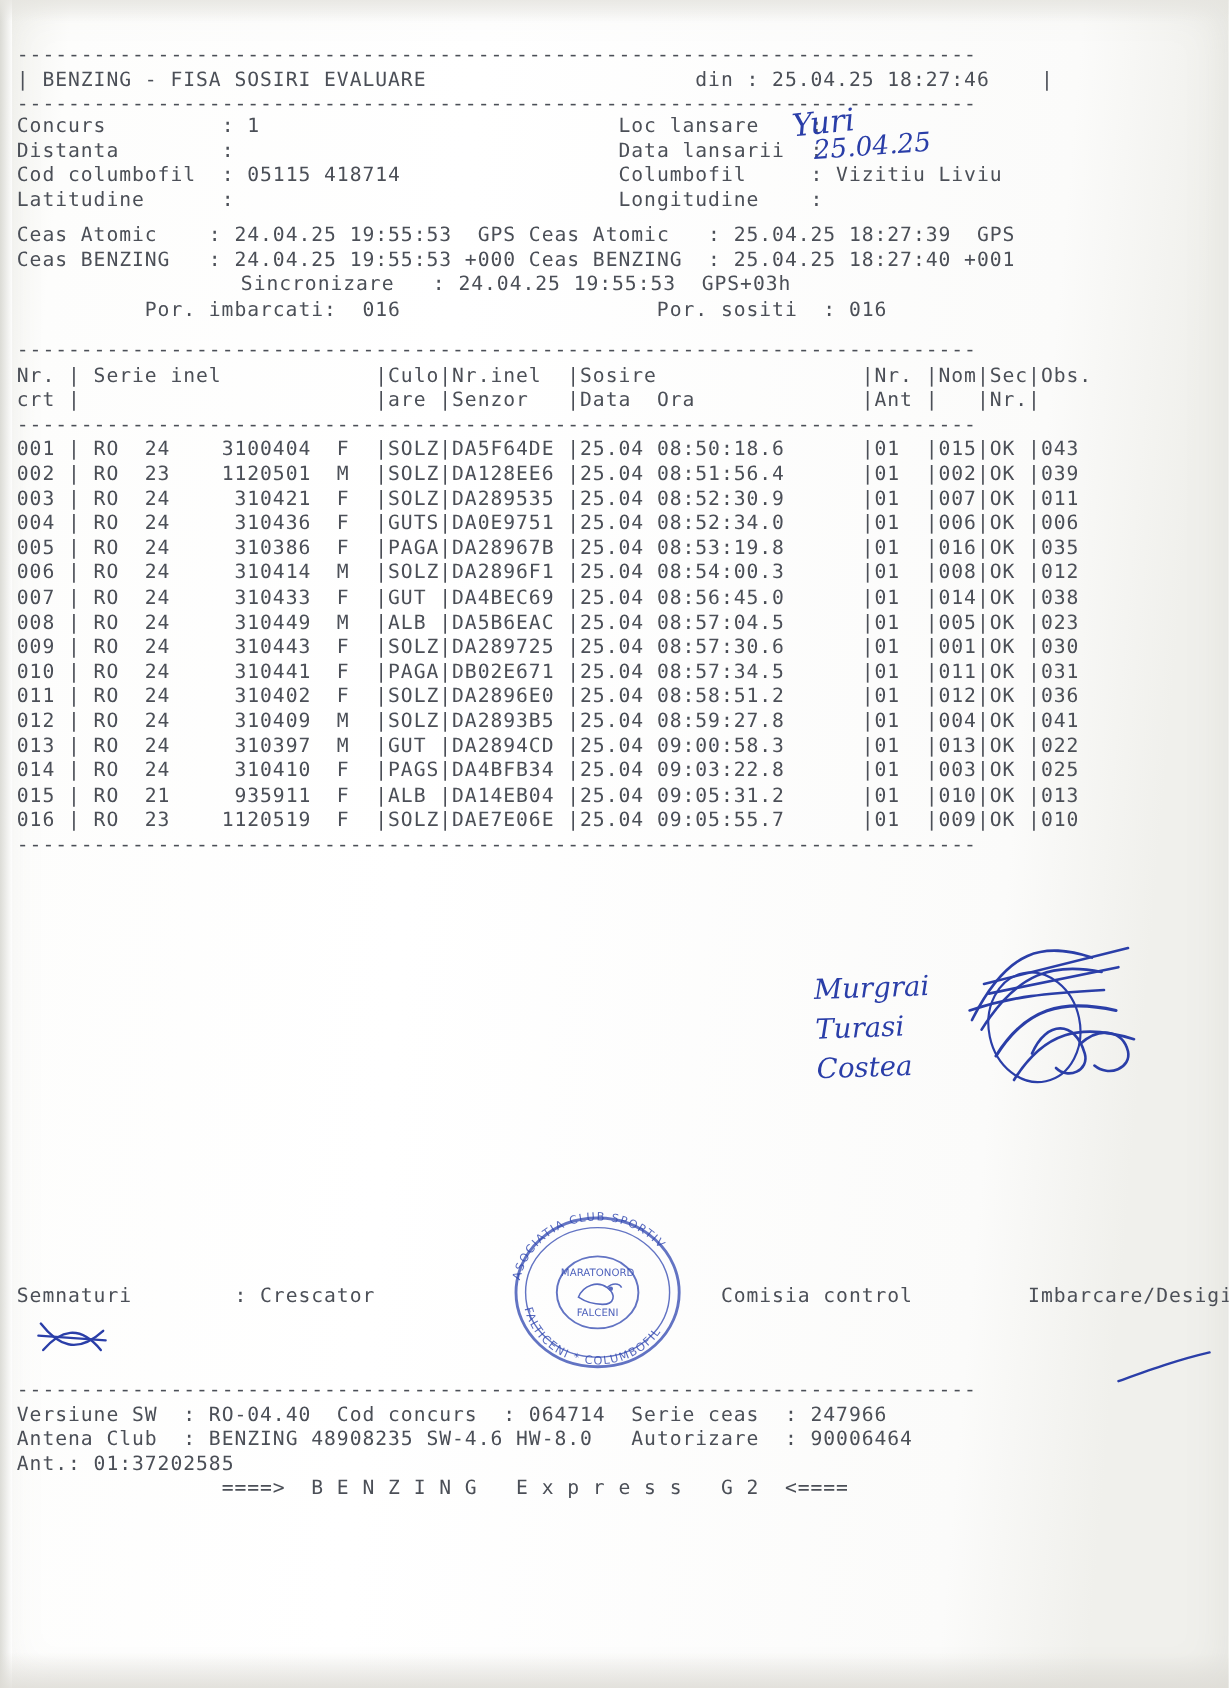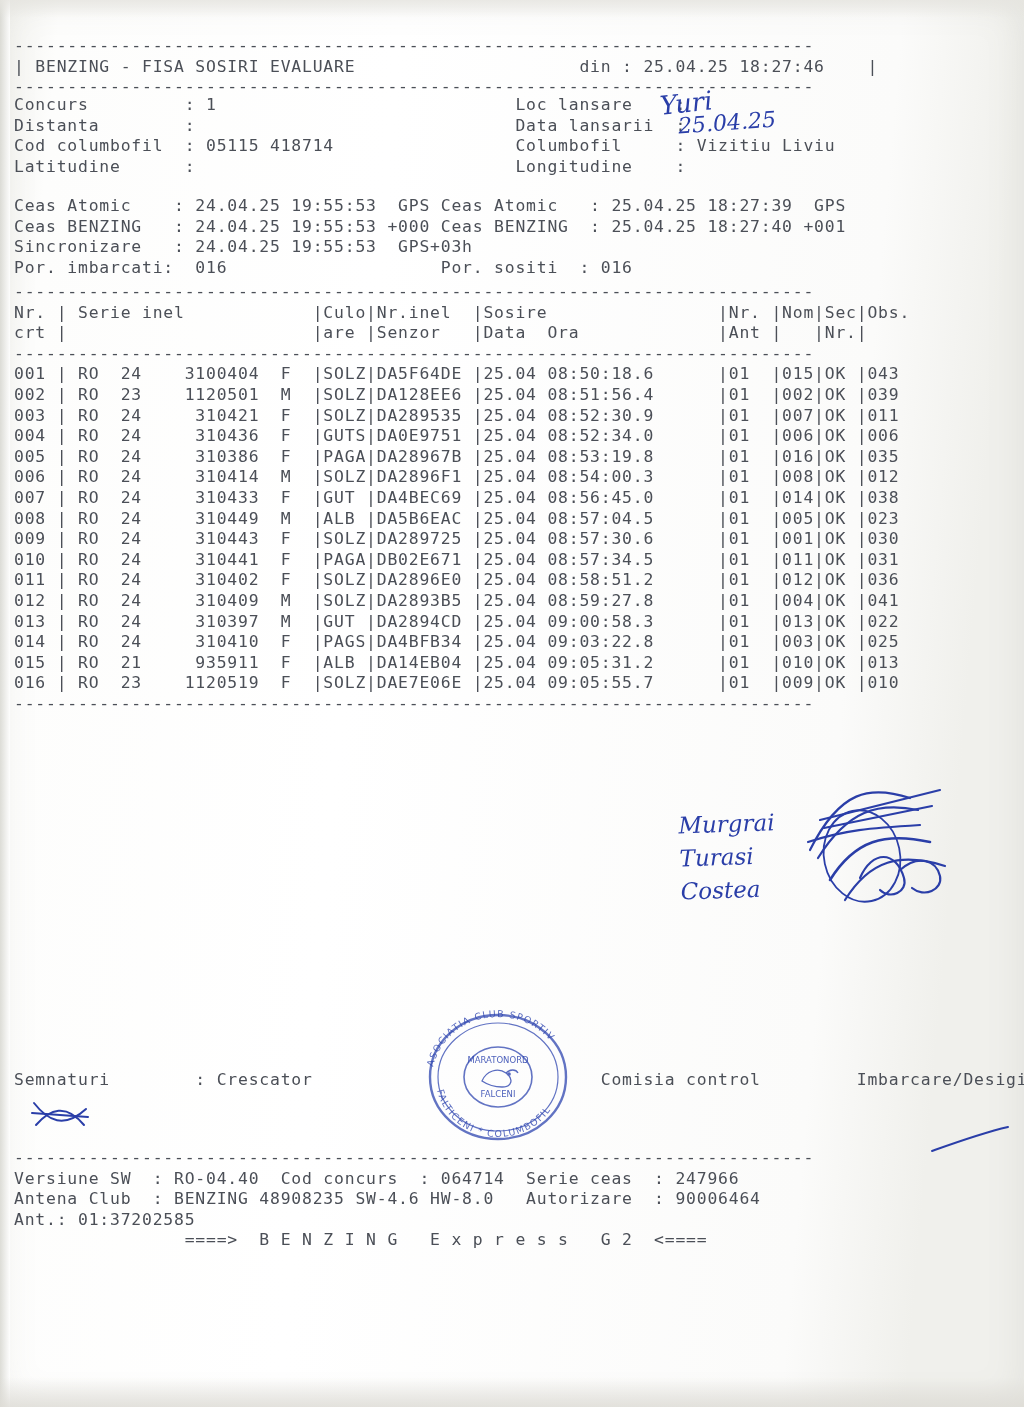--- a/index.html
+++ b/index.html
@@ -60,21 +60,21 @@
     font-family: "DejaVu Sans Mono", "Liberation Mono", monospace;
     font-size: 16.4px;
     line-height: 20.6px;
     letter-spacing: 0.8px;
     color: #4b4f57;
     white-space: pre;
   }
 
   #block-header { left: 14px; top: 36px; }
   #block-info   { left: 14px; top: 95px; }
-  #block-clocks { left: 14px; top: 196px; }
+  #block-clocks { left: 14px; top: 186px; text-align: center; }
   #block-table  { left: 14px; top: 282px; }
   #block-sign   { left: 14px; top: 1070px; }
   #block-footer { left: 14px; top: 1148px; }
 
   .handwrite {
     position: absolute;
     font-family: "DejaVu Serif", serif;
     color: #2a3ea8;
     font-style: italic;
     white-space: pre;

